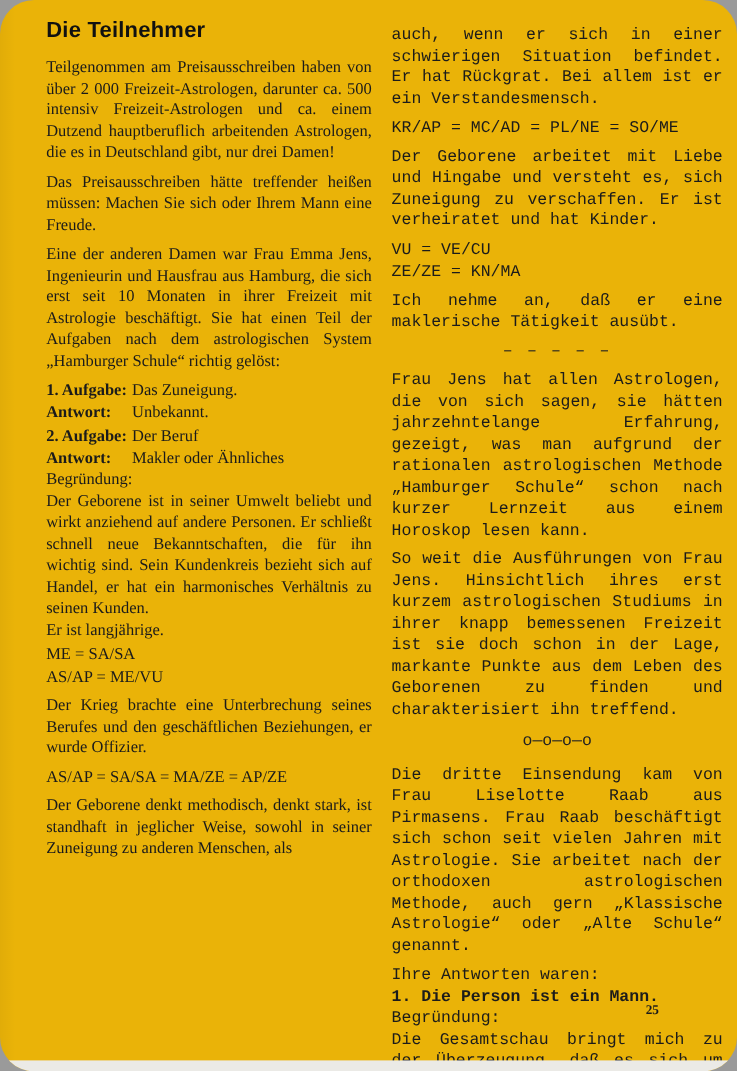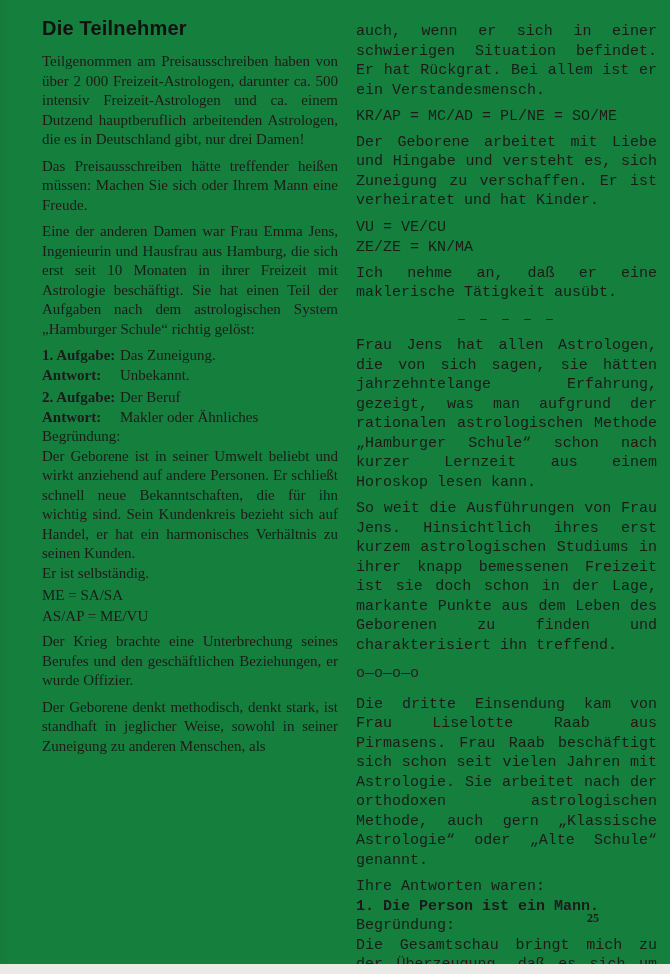--- a/index.html
+++ b/index.html
@@ -1,43 +1,44 @@
 <!DOCTYPE html>
 <html><head>
 <meta charset="utf-8">
 <style>
   html,body{margin:0;padding:0;background:#9a9a9a;}
   .scan{
     position:relative;
     width:670px;height:974px;
-    background:#15803d;
+    background:#eab308;
     overflow:hidden;
     font-family:"Liberation Serif",serif;
     color:#1b1b1b;
+    border-radius:31px;
   }
   .col{position:absolute;top:16px;font-size:15px;line-height:19.5px;}
   .col-left{left:42px;width:296px;}
   .col-right{left:356px;top:22px;width:301px;font-family:Liberation Mono, monospace;}
   .heading{
     font-family:"Liberation Sans",sans-serif;
     font-weight:bold;font-size:20px;line-height:24px;
     margin:0 0 12px 0;color:#111;
     letter-spacing:.2px;
   }
   p.body{margin:0 0 7px 0;text-align:justify;}
   p.plain{margin:0;}
   .qa-row{display:flex;margin:0;}
   .qa-label{width:78px;flex:0 0 auto;font-weight:bold;}
   .qa-value{flex:1 1 auto;}
   .qa-pairgap{height:3px;}
   .label-line{margin:12px 0 0 0;}
   .formula-line{margin:1px 0 0 0;white-space:nowrap;}
   .formula-group{margin:3px 0 6px 0;}
   .divider-dashes{text-align:center;margin:5px 0 7px 0;letter-spacing:2px;color:#222;}
-  .divider-circles{text-align:left;margin:9px 0 11px 0;color:#222;}
+  .divider-circles{text-align:center;margin:9px 0 11px 0;color:#222;}
   .bold-line{font-weight:bold;margin:0;}
   .page-number{
     position:absolute;left:587px;top:908px;
     font-weight:bold;font-size:12px;line-height:20px;
   }
   .scan-edge{
     position:absolute;left:0;bottom:0;width:670px;height:10px;
     background:#ebeae6;
   }
   .edge-shade-left{
@@ -75,29 +76,32 @@
       <span class="qa-label">2. Aufgabe:</span>
       <span class="qa-value">Der Beruf</span>
     </div>
     <div class="qa-row">
       <span class="qa-label">Antwort:</span>
       <span class="qa-value">Makler oder Ähnliches</span>
     </div>
 
     <p class="plain label-line">Begründung:</p>
     <p class="body" style="margin-bottom:0">Der Geborene ist in seiner Umwelt beliebt und wirkt anziehend auf andere Personen. Er schließt schnell neue Bekanntschaften, die für ihn wichtig sind. Sein Kundenkreis bezieht sich auf Handel, er hat ein harmonisches Verhältnis zu seinen Kunden.</p>
-    <p class="plain">Er ist selbständig.</p>
+    <p class="plain">Er ist langjährige.</p>
 
     <div class="formula-group">
       <div class="formula-line">ME = SA/SA</div>
       <div class="formula-line">AS/AP = ME/VU</div>
     </div>
 
     <p class="body">Der Krieg brachte eine Unterbrechung seines Berufes und den geschäftlichen Beziehungen, er wurde Offizier.</p>
 
+    <div class="formula-group">
+      <div class="formula-line">AS/AP = SA/SA = MA/ZE = AP/ZE</div>
+    </div>
 
     <p class="body">Der Geborene denkt methodisch, denkt stark, ist standhaft in jeglicher Weise, sowohl in seiner Zuneigung zu anderen Menschen, als</p>
   </div>
 
   <div class="col col-right">
     <p class="body">auch, wenn er sich in einer schwierigen Situation befindet. Er hat Rückgrat. Bei allem ist er ein Verstandesmensch.</p>
 
     <div class="formula-group">
       <div class="formula-line">KR/AP = MC/AD = PL/NE = SO/ME</div>
     </div>

